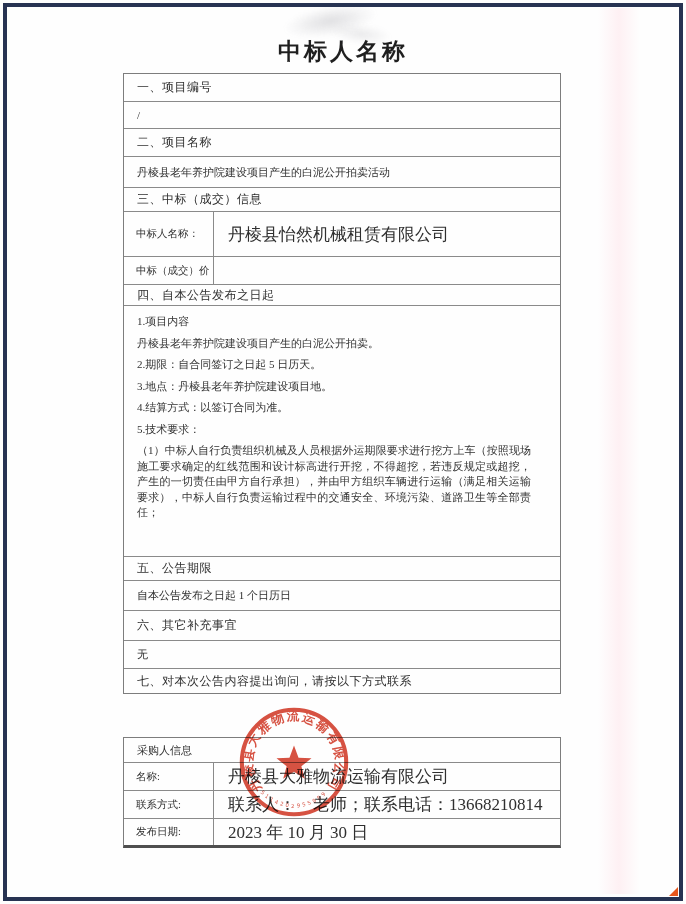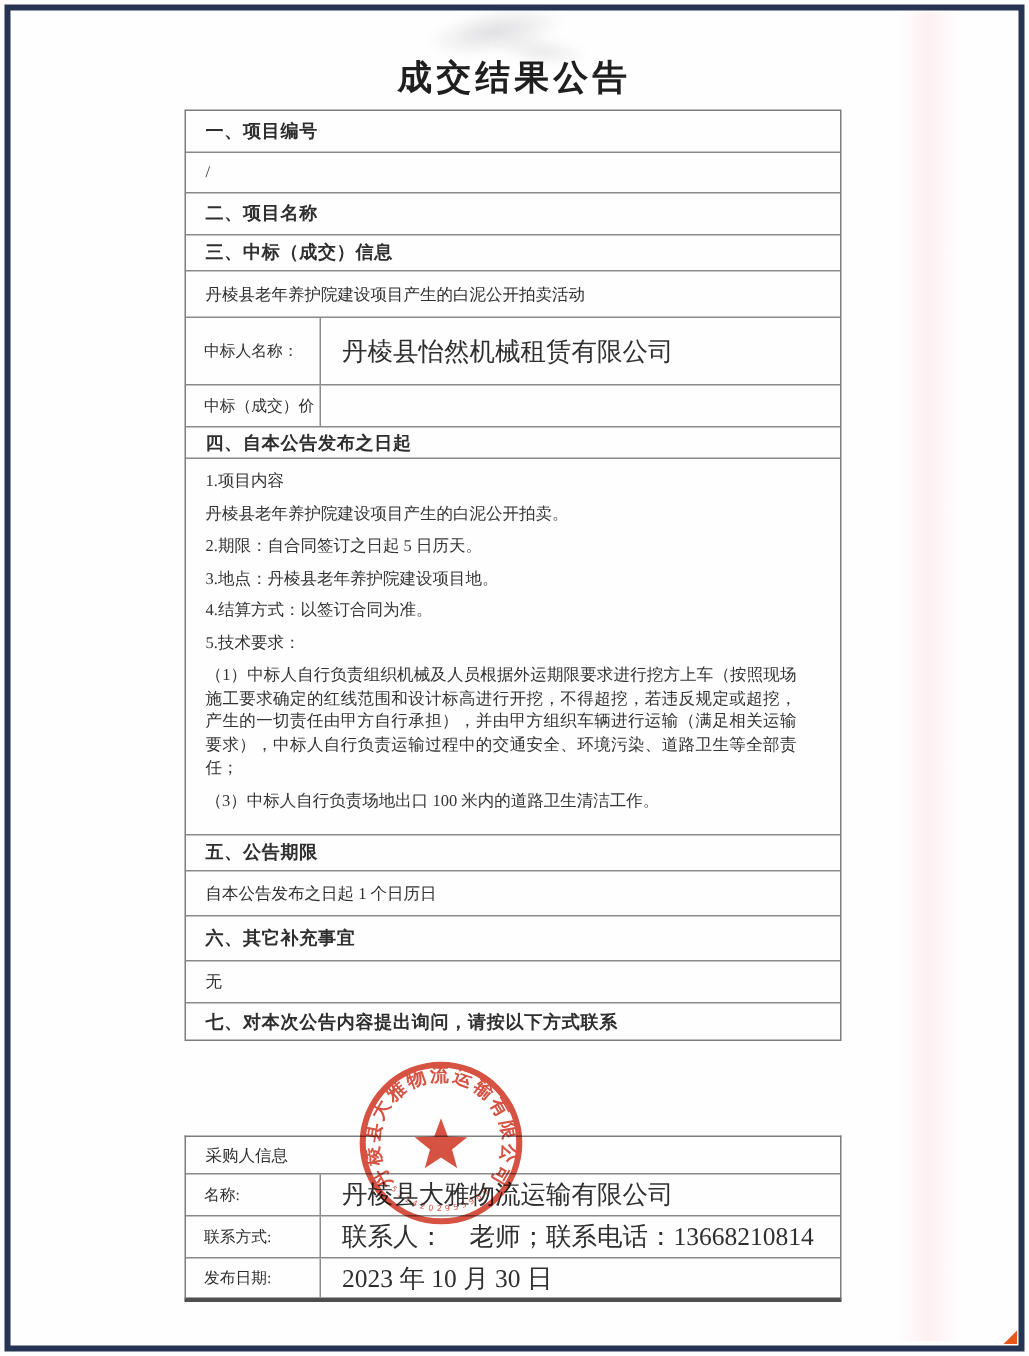--- a/index.html
+++ b/index.html
@@ -14,24 +14,24 @@
   .doc-title {
     position:absolute; left:0; top:36px; width:100%;
     text-align:center; font-size:23px; font-weight:bold; letter-spacing:3px; color:#1f1f1f;
   }
   
   .tbl {
     position:absolute; left:123px; width:438px;
     border:1px solid #7d7d7d; background:transparent; color:#2f2f2f;
   }
   .main-tbl { top:73px; }
-  .purchaser-tbl { top:757px; border-bottom:3px solid #4f4f4f; }
+  .purchaser-tbl { top:737px; border-bottom:3px solid #4f4f4f; }
   .row { display:flex; align-items:center; border-bottom:1px solid #8a8a8a; }
   .row:last-child { border-bottom:none; }
-  .sec { font-weight:bold; font-size:12px; padding:0 13px; letter-spacing:0.5px; }
+  .sec { font-weight:normal; font-size:12px; padding:0 13px; letter-spacing:0.5px; }
   .val { font-size:11px; padding:0 13px; }
   .two { padding:0; align-items:stretch; }
   .two .label {
     width:90px; flex:0 0 90px; border-right:1px solid #8a8a8a;
     font-size:10.5px; display:flex; align-items:center; padding-left:12px;
   }
   .two .value { flex:1; font-size:17px; display:flex; align-items:center; padding-left:14px; }
   .content { display:block; padding:8px 13px 0 13px; }
   .content p { font-size:11px; line-height:15.5px; margin:0 16px 6px 0; text-align:justify; color:#333; }
   
@@ -60,45 +60,44 @@
   }
 </style>
 </head>
 <body>
 
 <div class="page">
   <div class="smudge-a"></div>
   <div class="smudge-b"></div>
   <div class="pink-band"></div>
 
-  <h1 class="doc-title">成交结果公告</h1>
+  <h1 class="doc-title">中标人名称</h1>
 
   <div class="tbl main-tbl">
     <div class="row sec" style="height:28px">一、项目编号</div>
     <div class="row val" style="height:27px">/</div>
     <div class="row sec" style="height:28px">二、项目名称</div>
+    <div class="row val" style="height:31px">丹棱县老年养护院建设项目产生的白泥公开拍卖活动</div>
     <div class="row sec" style="height:24px">三、中标（成交）信息</div>
-    <div class="row val" style="height:31px">丹棱县老年养护院建设项目产生的白泥公开拍卖活动</div>
     <div class="row two" style="height:45px">
       <div class="label">中标人名称：</div>
       <div class="value">丹棱县怡然机械租赁有限公司</div>
     </div>
     <div class="row two" style="height:28px">
       <div class="label">中标（成交）价</div>
     </div>
     <div class="row sec" style="height:21px">四、自本公告发布之日起</div>
     <div class="row content" style="height:251px">
       <p>1.项目内容</p>
       <p>丹棱县老年养护院建设项目产生的白泥公开拍卖。</p>
       <p>2.期限：自合同签订之日起 5 日历天。</p>
       <p>3.地点：丹棱县老年养护院建设项目地。</p>
       <p>4.结算方式：以签订合同为准。</p>
       <p>5.技术要求：</p>
       <p>（1）中标人自行负责组织机械及人员根据外运期限要求进行挖方上车（按照现场施工要求确定的红线范围和设计标高进行开挖，不得超挖，若违反规定或超挖，产生的一切责任由甲方自行承担），并由甲方组织车辆进行运输（满足相关运输要求），中标人自行负责运输过程中的交通安全、环境污染、道路卫生等全部责任；</p>
-      <p>（3）中标人自行负责场地出口 100 米内的道路卫生清洁工作。</p>
     </div>
     <div class="row sec" style="height:24px">五、公告期限</div>
     <div class="row val" style="height:30px">自本公告发布之日起 1 个日历日</div>
     <div class="row sec" style="height:30px">六、其它补充事宜</div>
     <div class="row val" style="height:28px">无</div>
     <div class="row sec" style="height:24px">七、对本次公告内容提出询问，请按以下方式联系</div>
   </div>
 
   <div class="tbl purchaser-tbl">
     <div class="row val" style="height:25px">采购人信息</div>

